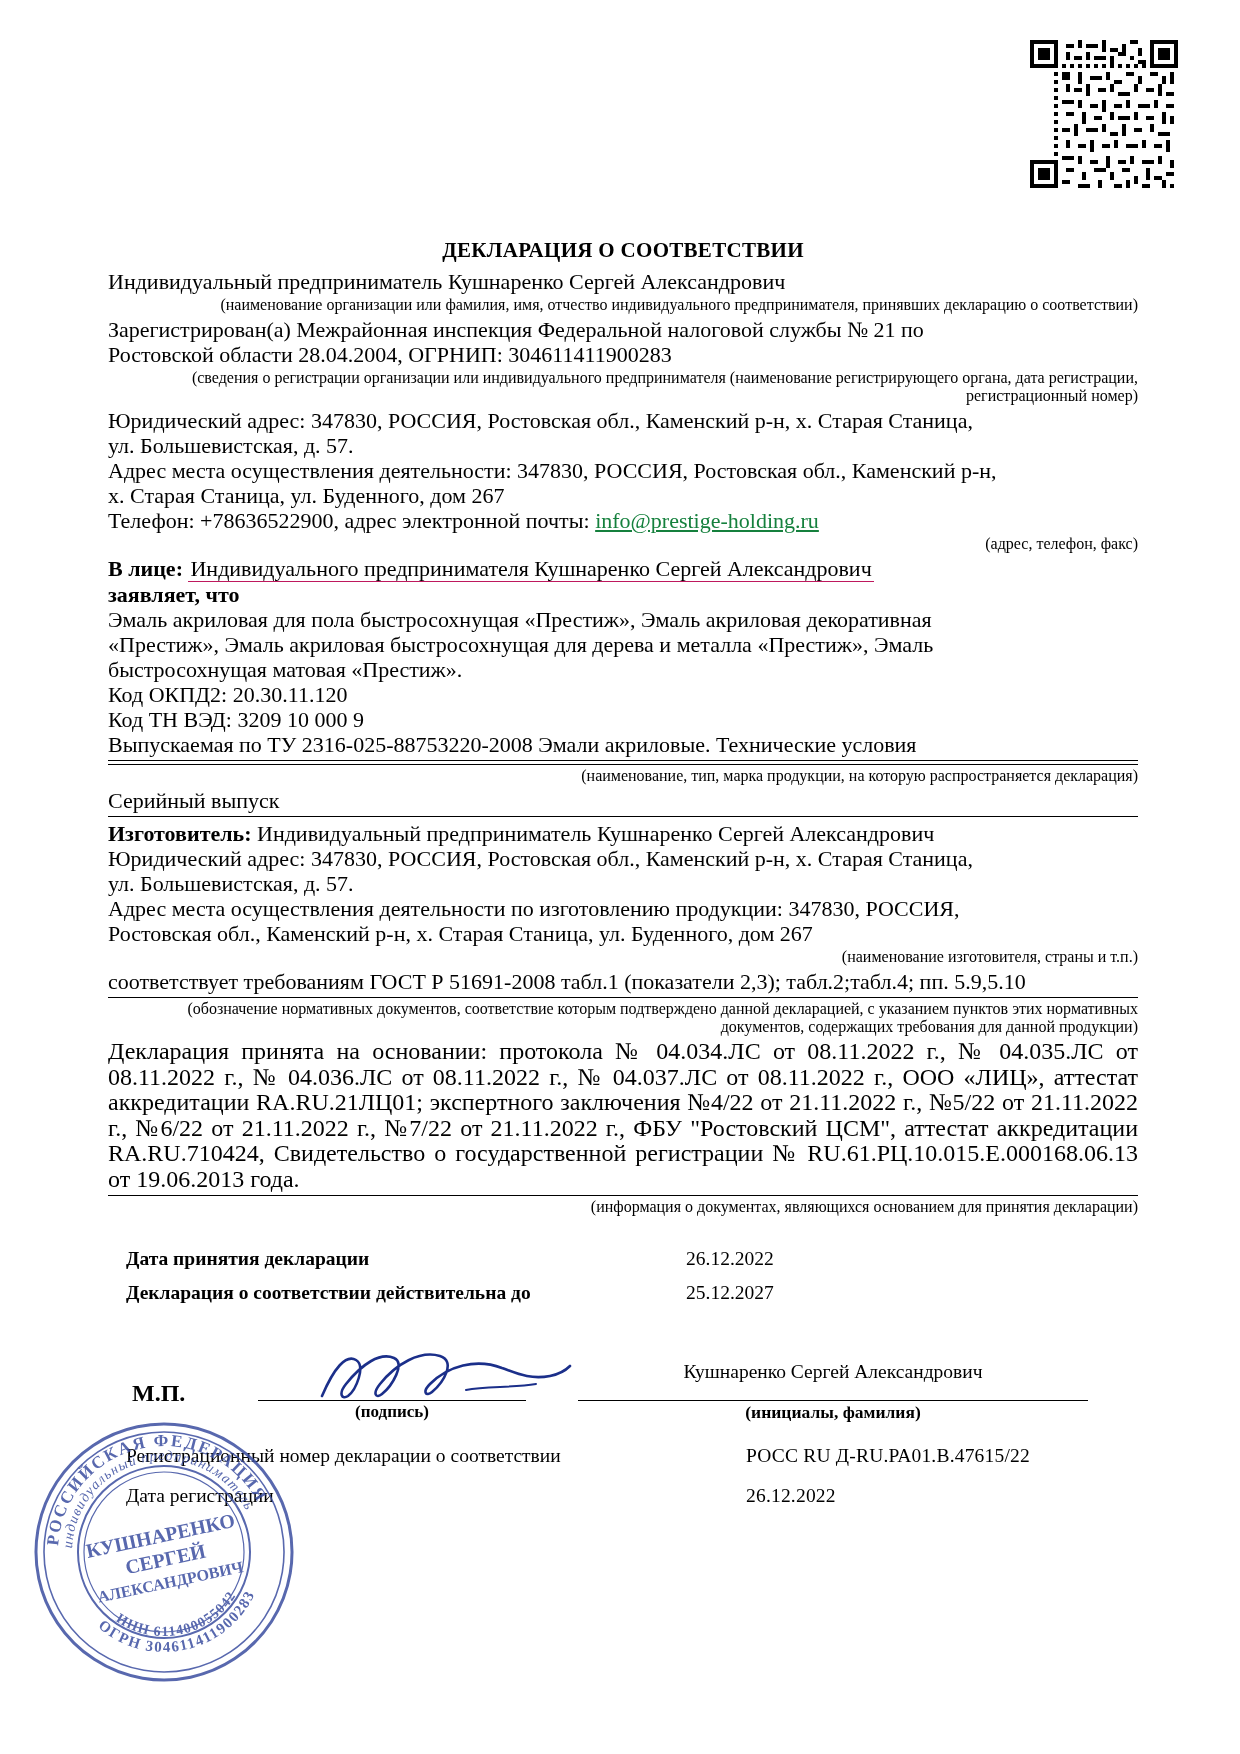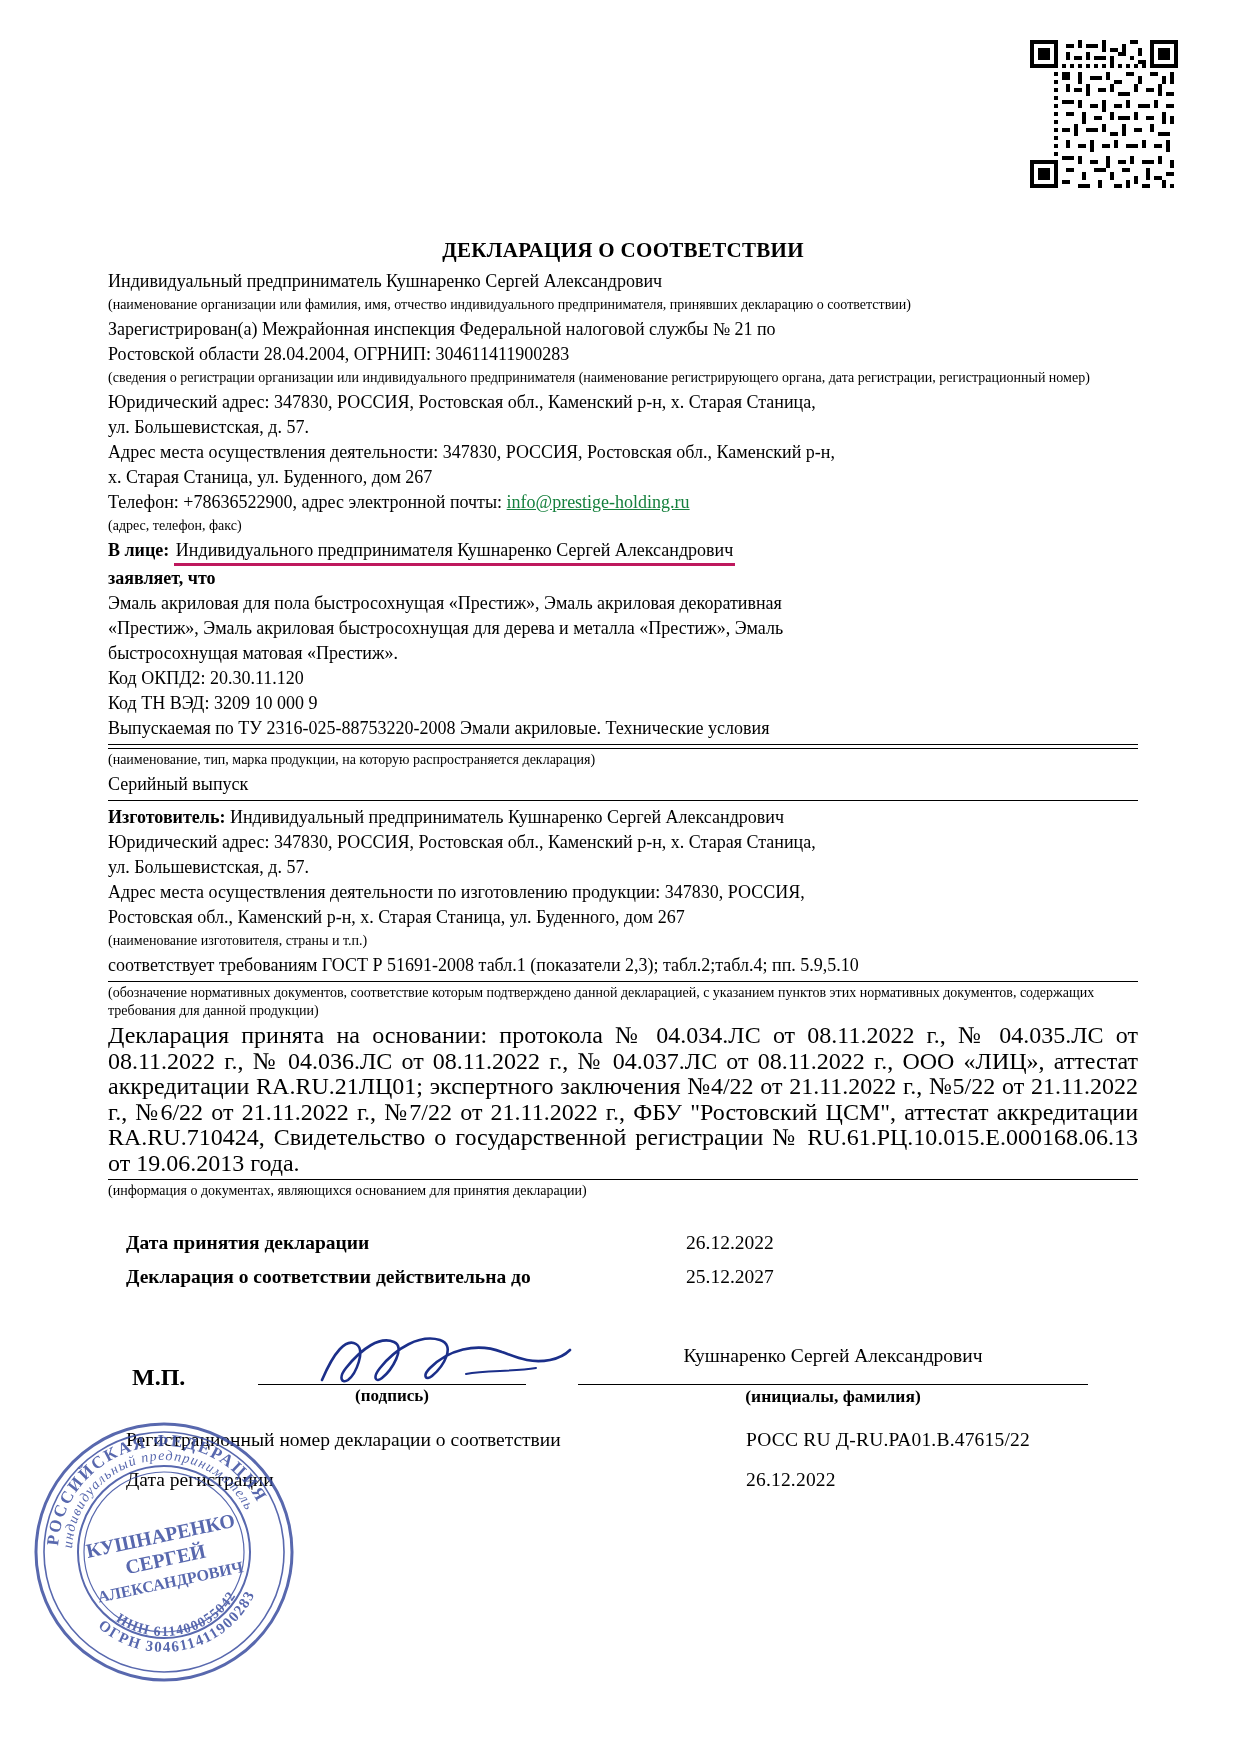--- a/index.html
+++ b/index.html
@@ -41,26 +41,26 @@
   }
 
   .doc-title {
     text-align: center;
     font-weight: bold;
     font-size: 21px;
     letter-spacing: .3px;
     margin-bottom: 6px;
   }
   .line {
-    font-size: 18px;
+    font-size: 22px;
     line-height: 25px;
   }
   .caption {
-    text-align: left;
-    font-size: 14px;
+    text-align: right;
+    font-size: 16px;
     line-height: 18px;
     margin-top: 2px;
     margin-bottom: 3px;
   }
   .bold { font-weight: bold; }
   .rule {
     border-bottom: 1px solid #000;
     height: 1px;
     margin: 2px 0 1px 0;
   }
@@ -71,21 +71,21 @@
     line-height: 25.5px;
   }
   .email-link {
     text-decoration: underline;
     color: #15803d;
   }
 
   
   .inline-underline {
     display: inline-block;
-    border-bottom: 3px solid #be185d;
+    border-bottom: 1px solid #be185d;
     padding: 0 2px;
   }
 
   
   .row-dates {
     margin-top: 26px;
   }
   .date-row {
     display: flex;
     font-size: 19.5px;

